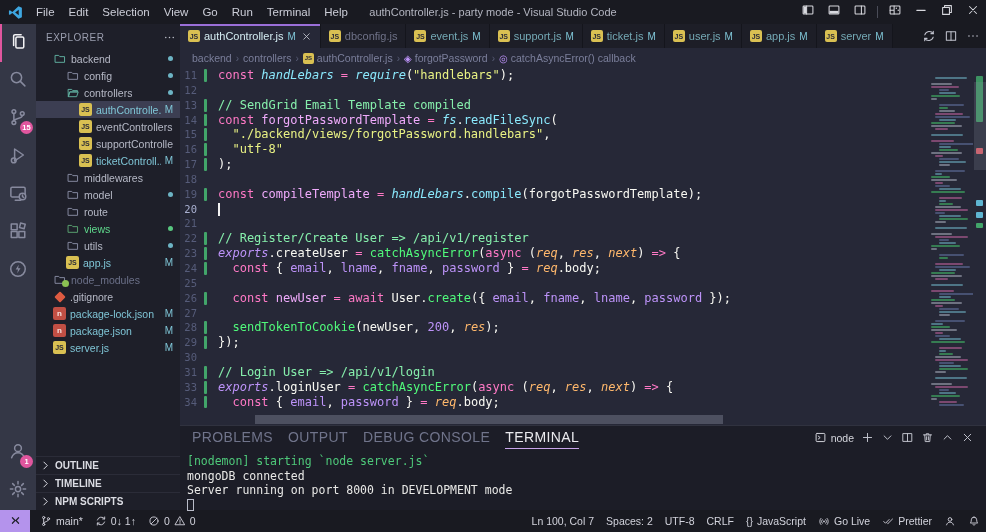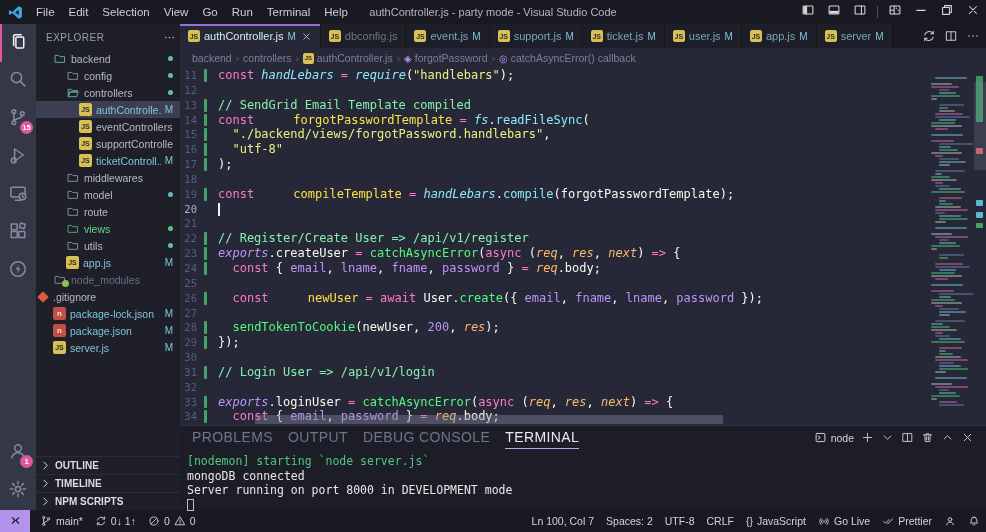--- a/index.html
+++ b/index.html
@@ -83,21 +83,21 @@
 
   
   .codewrap { height:357px; position:relative; overflow:hidden; flex:none; }
   .code-line { height:14.85px; position:relative; }
   .ln { position:absolute; left:0; width:17px; text-align:right; color:#565c7a;
         font:10.5px/14.85px "DejaVu Sans Mono",monospace; }
   .ln.cur { color:#aab1d2; }
   .gitbar { position:absolute; left:24px; top:1px; bottom:1px; width:3px; background:#42a56a; border-radius:1px; }
   .cursorbar { position:absolute; left:38px; top:1px; width:1.5px; height:13px; background:#f2f2f2; }
   .ct { position:absolute; left:38px; top:0; font:12px/14.85px "DejaVu Sans Mono",monospace; white-space:pre; }
-  .c-k,.c-o { color:#ff79c6; } .c-v { color:#fde047;margin-left:32px; }
+  .c-k,.c-o { color:#ff79c6; } .c-v { color:#f0abfc; }
   .c-vi,.c-si { color:#8be9fd; font-style:italic; } .c-s { color:#8be9fd; }
   .c-f { color:#50fa7b; } .c-st { color:#e9f284; } .c-c { color:#86efac; }
   .c-n { color:#bd93f9; } .c-p { color:#ffb86c; font-style:italic; }
   .c-pr { color:#bd93f9; } .c-pri { color:#bd93f9; font-style:italic; } .c-w { color:#f8f8f2; }
 
   .minimap { position:absolute; top:2px; right:13px; width:45px; bottom:10px; overflow:hidden; }
   .mm-line { height:2px; margin:1px 2px 0 3px; border-radius:1px; }
   .ovr { position:absolute; right:3px; width:7px; border-radius:1px; }
   .vscroll { position:absolute; right:0; top:14px; width:12px; height:88px; background:rgba(145,148,165,.20); }
   .hscroll { position:absolute; left:75px; bottom:1px; width:468px; height:9px; background:rgba(138,141,158,.40); }
@@ -366,21 +366,21 @@
           </div>
           <div class="tree-row" style="padding-left: 17px;">
             <span class="fol node-dot">
               <svg viewBox="0 0 16 16" fill="none" stroke="currentColor" stroke-width="1.2" stroke-linecap="round" stroke-linejoin="round">
                 <path d="M2.4 4.2h4l1.4 1.5h5.8v7H2.4z"></path>
               </svg>
               <i></i>
             </span>
             <span class="lbl ignored">node_modules</span>
           </div>
-          <div class="tree-row" style="">
+          <div class="tree-row" style="padding-left: 17px;">
             <span class="fico git">
               <b></b>
             </span>
             <span class="lbl">.gitignore</span>
           </div>
           <div class="tree-row" style="padding-left: 17px;">
             <span class="fico npm">n</span>
             <span class="lbl mod">package-lock.json</span>
             <span class="badge-m">M</span>
           </div>
@@ -600,24 +600,20 @@
           <div class="code-line">
             <span class="ln">30</span>
             <span class="ct"></span>
           </div>
           <div class="code-line">
             <span class="ln">31</span>
             <span class="gitbar"></span>
             <span class="ct"><span class="c-c">// Login User =&gt; /api/v1/login</span></span>
           </div>
           <div class="code-line">
-            <span class="ln">32</span>
-            <span class="ct"></span>
-          </div>
-          <div class="code-line">
             <span class="ln">33</span>
             <span class="gitbar"></span>
             <span class="ct"><span class="c-pri">exports</span><span class="c-w">.</span><span class="c-w">loginUser</span><span class="c-o"> = </span><span class="c-f">catchAsyncError</span><span class="c-w">(</span><span class="c-k">async</span><span class="c-w"> (</span><span class="c-p">req</span><span class="c-w">, </span><span class="c-p">res</span><span class="c-w">, </span><span class="c-p">next</span><span class="c-w">) </span><span class="c-o">=&gt;</span><span class="c-w"> {</span></span>
           </div>
           <div class="code-line">
             <span class="ln">34</span>
             <span class="gitbar"></span>
             <span class="ct"><span class="c-w">  </span><span class="c-k">const</span><span class="c-w"> { </span><span class="c-pr">email</span><span class="c-w">, </span><span class="c-pr">password</span><span class="c-w"> } </span><span class="c-o">= </span><span class="c-p">req</span><span class="c-w">.body;</span></span>
           </div>
           <div class="minimap" id="minimap">

